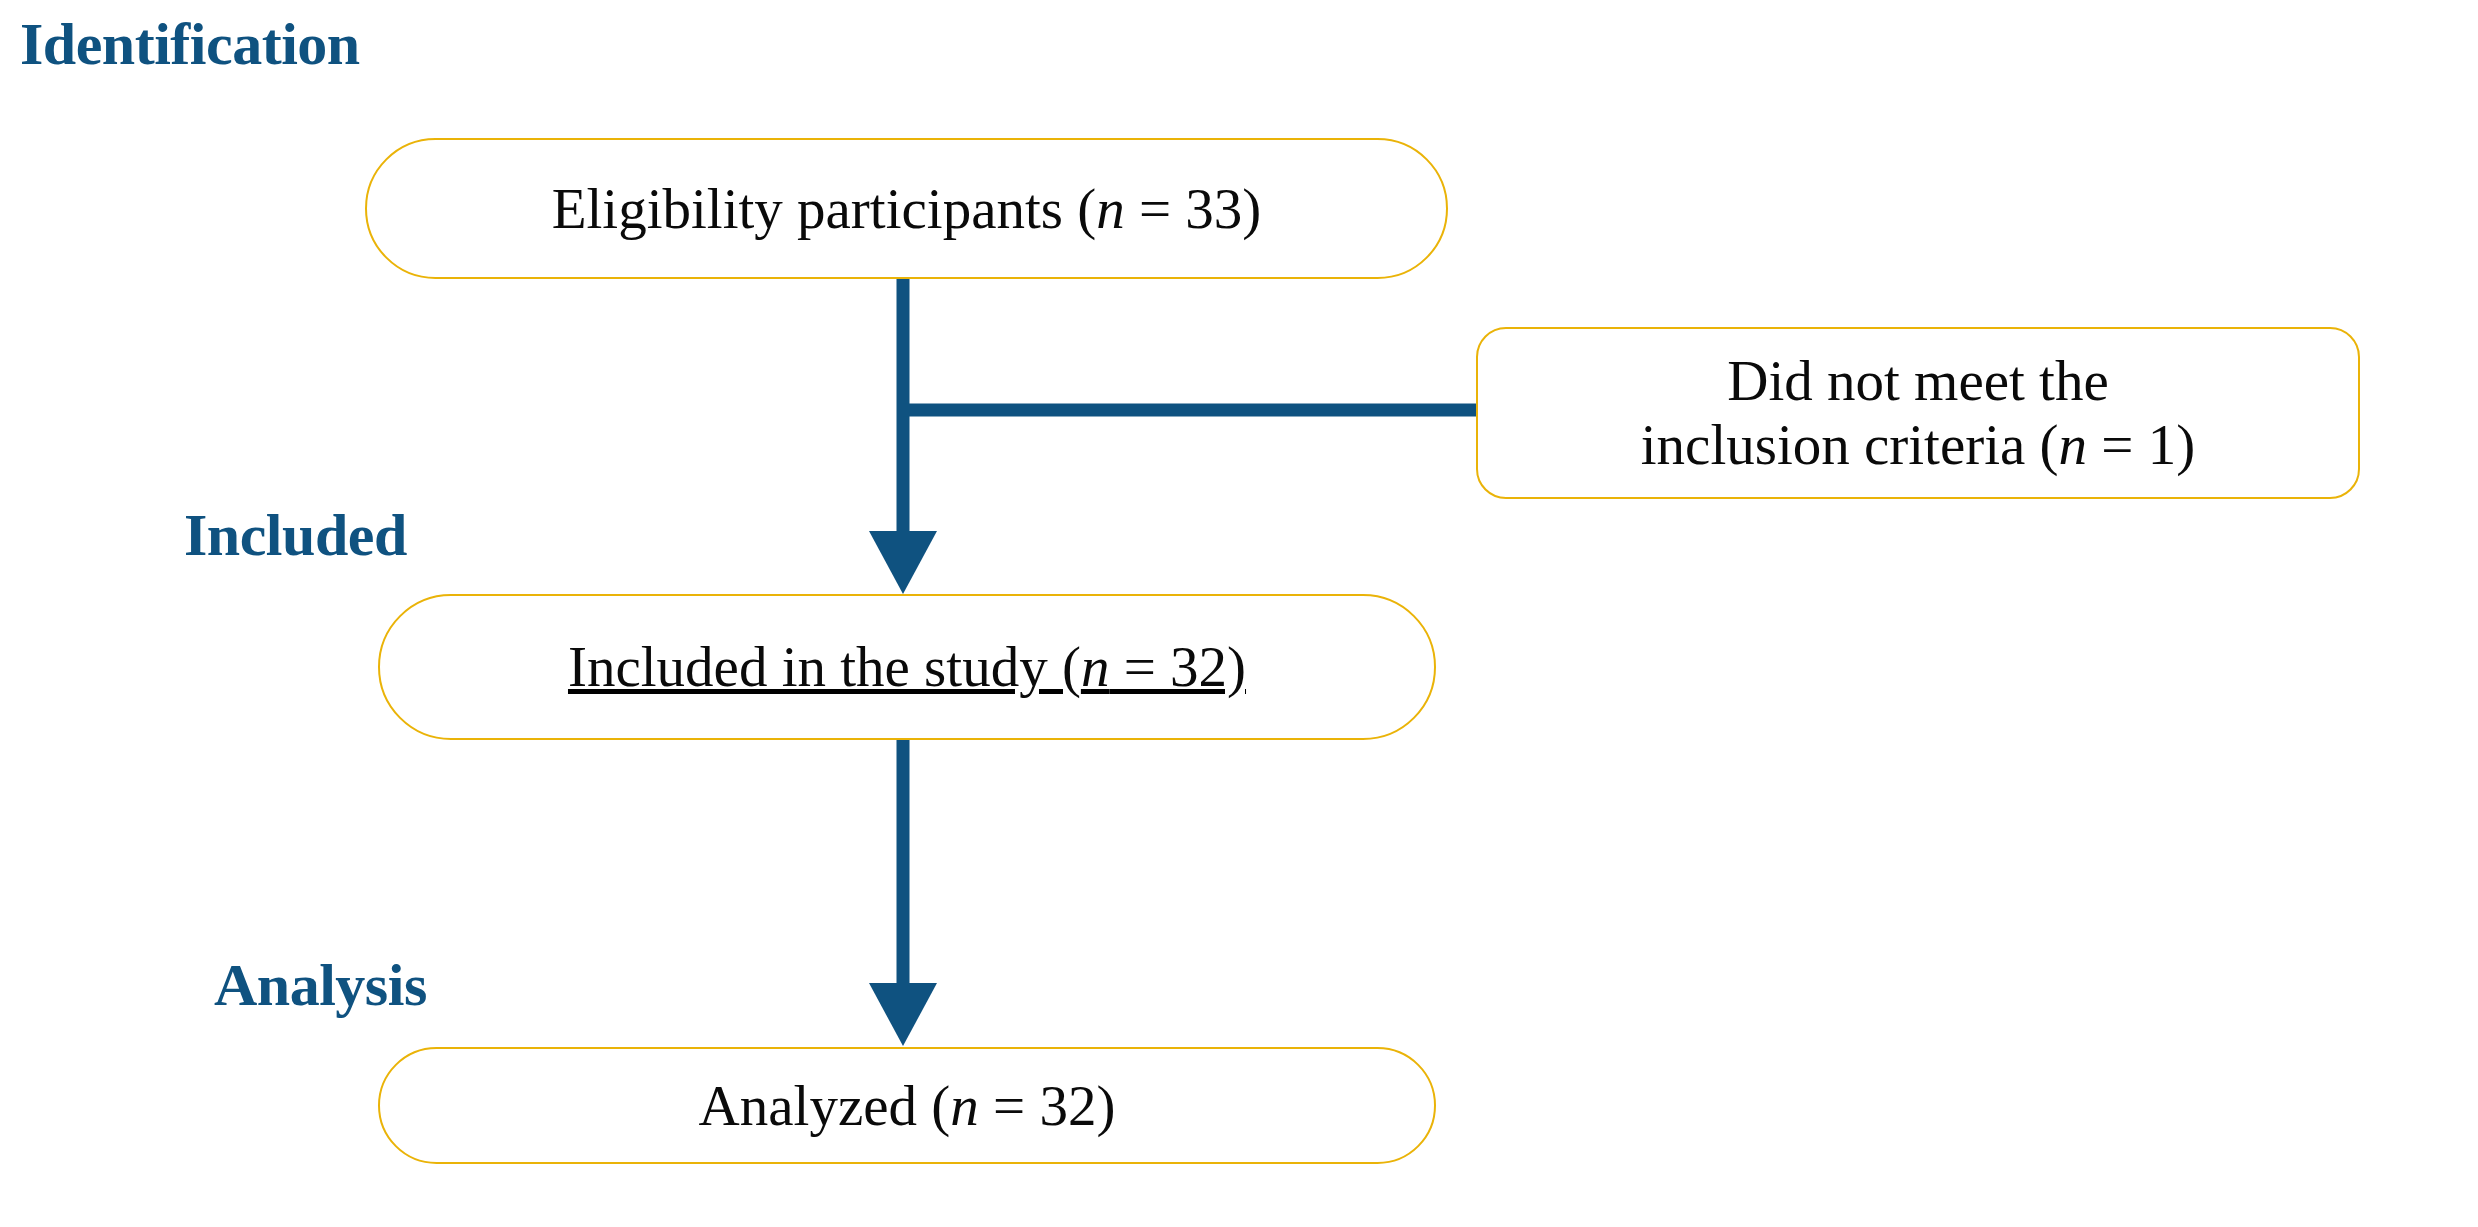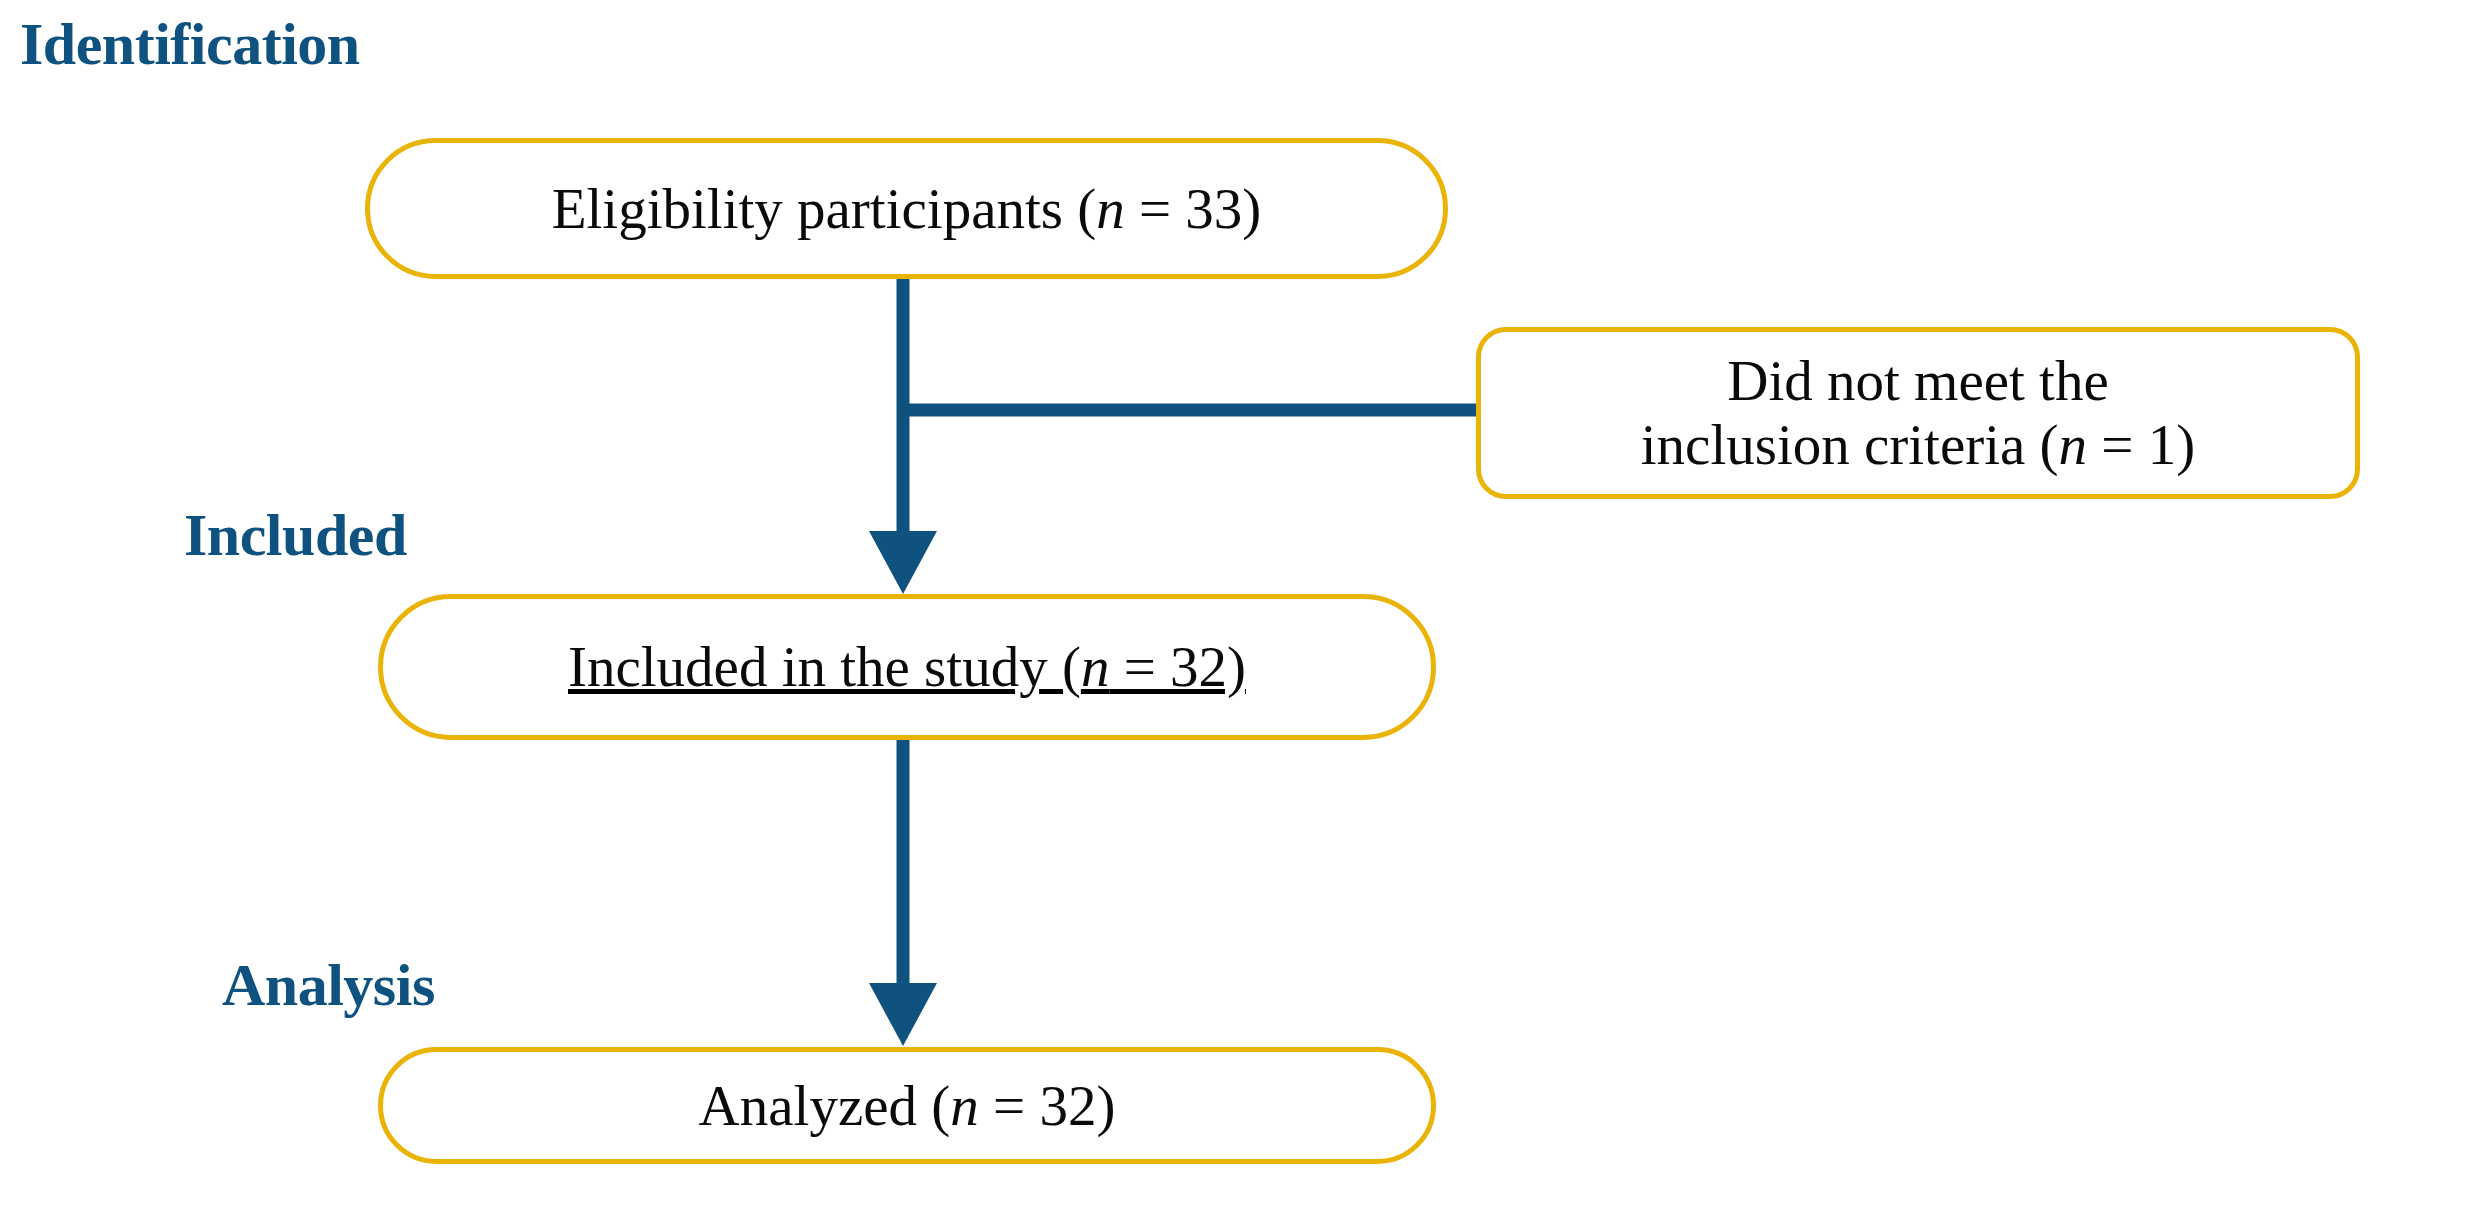--- a/index.html
+++ b/index.html
@@ -26,28 +26,28 @@
     font-weight: bold;
     font-size: 60px;
     line-height: 1;
     color: #0f5280;
     white-space: nowrap;
     letter-spacing: -0.5px;
     text-align: right;
   }
   #label-identification { left: 20px;  top: 14px; }
   #label-inclusion      { left: 184px; top: 505px; }
-  #label-analysis       { left: 222px; top: 955px; }
+  #label-analysis       { left: 214px; top: 955px; }
 
   
   .flow-box {
     position: absolute;
     box-sizing: border-box;
     background: #ffffff;
-    border: 5px solid #eab308;
+    border: 2px solid #eab308;
     display: flex;
     align-items: center;
     justify-content: center;
     text-align: center;
   }
   .flow-box .box-text {
     font-family: "Liberation Serif", "DejaVu Serif", serif;
     font-size: 57px;
     line-height: 1.12;
     color: #0a0a0a;

